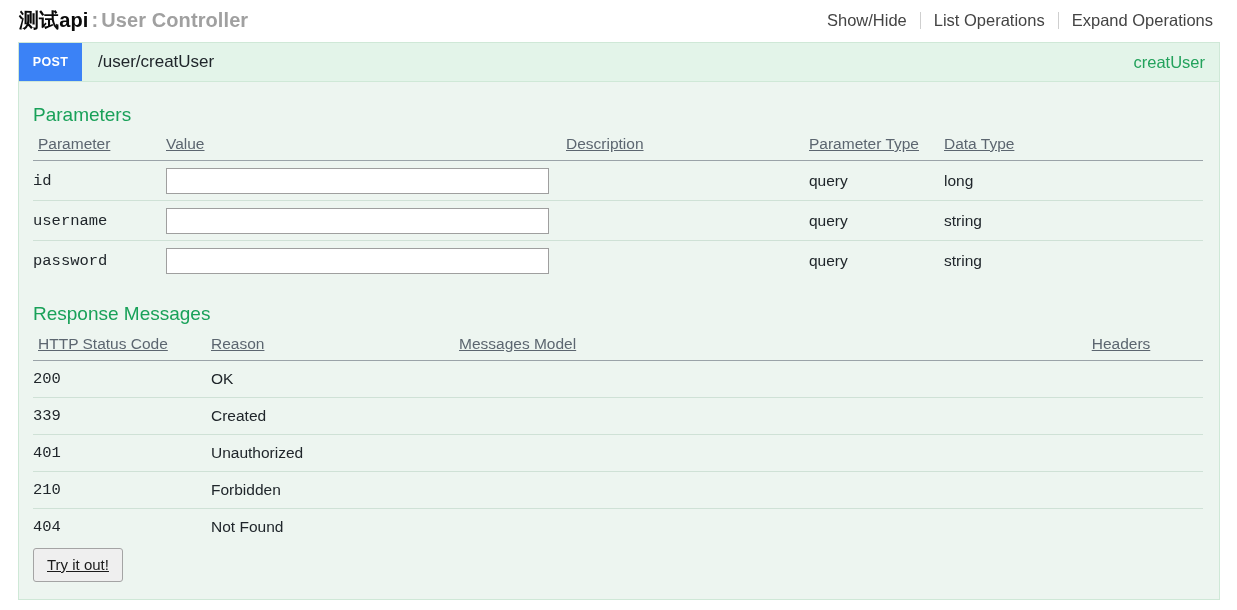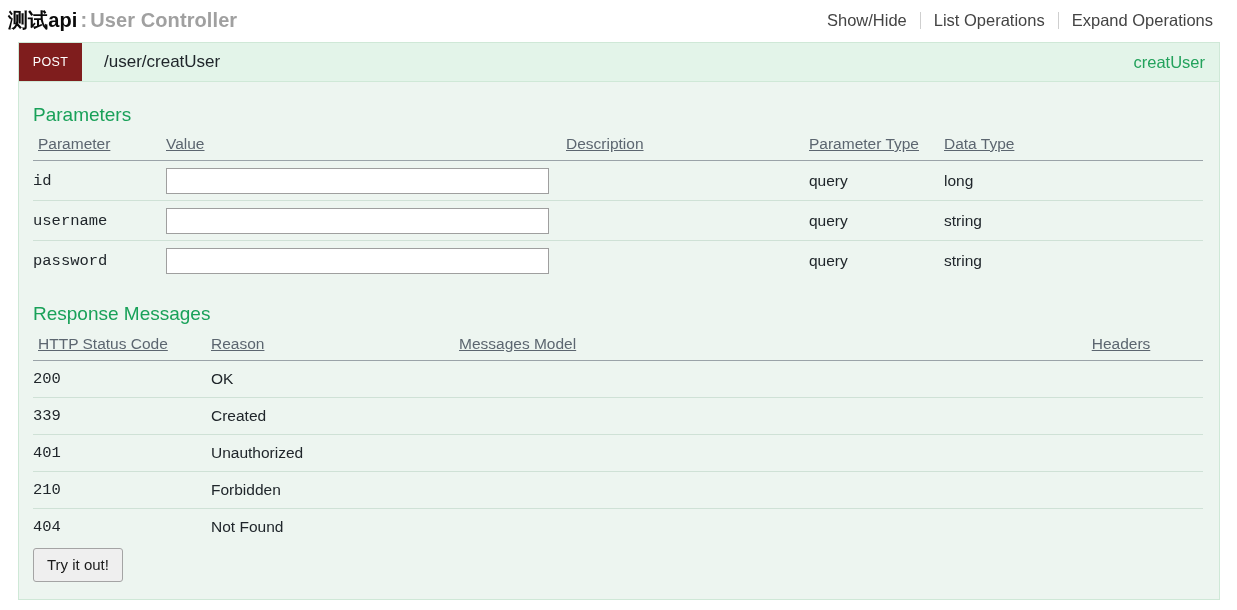--- a/index.html
+++ b/index.html
@@ -15,21 +15,21 @@
 
   .page { position: relative; width: 1237px; height: 610px; overflow: hidden; }
 
   
   .resource-head {
     position: absolute;
     left: 0; top: 0;
     width: 1237px; height: 40px;
     display: flex;
     align-items: center;
-    padding: 0 24px 0 8px;
+    padding: 0 24px 0 19px;
   }
   .resource-title {
     font-size: 20px;
     font-weight: bold;
     letter-spacing: 0.1px;
     white-space: nowrap;
   }
   .resource-title .rt-name { color: #0a0a0a; }
   .resource-title .rt-sep { color: #a0a0a0; padding: 0 3px; }
   .resource-title .rt-desc { color: #a0a0a0; }
@@ -68,34 +68,34 @@
     position: relative;
     height: 40px;
     background: #e3f4e9;
     border-top: 1px solid #cfe8d7;
     border-bottom: 1px solid #cfe8d7;
     display: flex;
     align-items: stretch;
   }
   .op-method {
     width: 63px;
-    background: #7f1d1d;
+    background: #3b82f6;
     color: #ffffff;
     font-size: 12.5px;
-    font-weight: normal;
+    font-weight: bold;
     letter-spacing: 0.4px;
     display: flex;
     align-items: center;
     justify-content: center;
     flex: 0 0 auto;
   }
   .op-path {
     display: flex;
     align-items: center;
-    padding-left: 22px;
+    padding-left: 16px;
     font-size: 17px;
     color: #20262b;
   }
   .op-nickname {
     margin-left: auto;
     display: flex;
     align-items: center;
     padding-right: 14px;
     font-size: 16.5px;
     color: #23a25c;
@@ -188,20 +188,21 @@
   .submit-btn {
     font-family: "Liberation Sans", sans-serif;
     font-size: 15px;
     color: #1b1b1b;
     background: #efefef;
     border: 1px solid #a4a4a4;
     border-radius: 3px;
     padding: 7px 13px 8px 13px;
     cursor: pointer;
     line-height: 17px;
+    text-decoration: underline;
   }
 </style>
 </head>
 <body>
 
 <div class="page">
 
   <div class="resource-head">
     <div class="resource-title">
       <span class="rt-name">测试api</span><span class="rt-sep">:</span><span class="rt-desc">User Controller</span>

